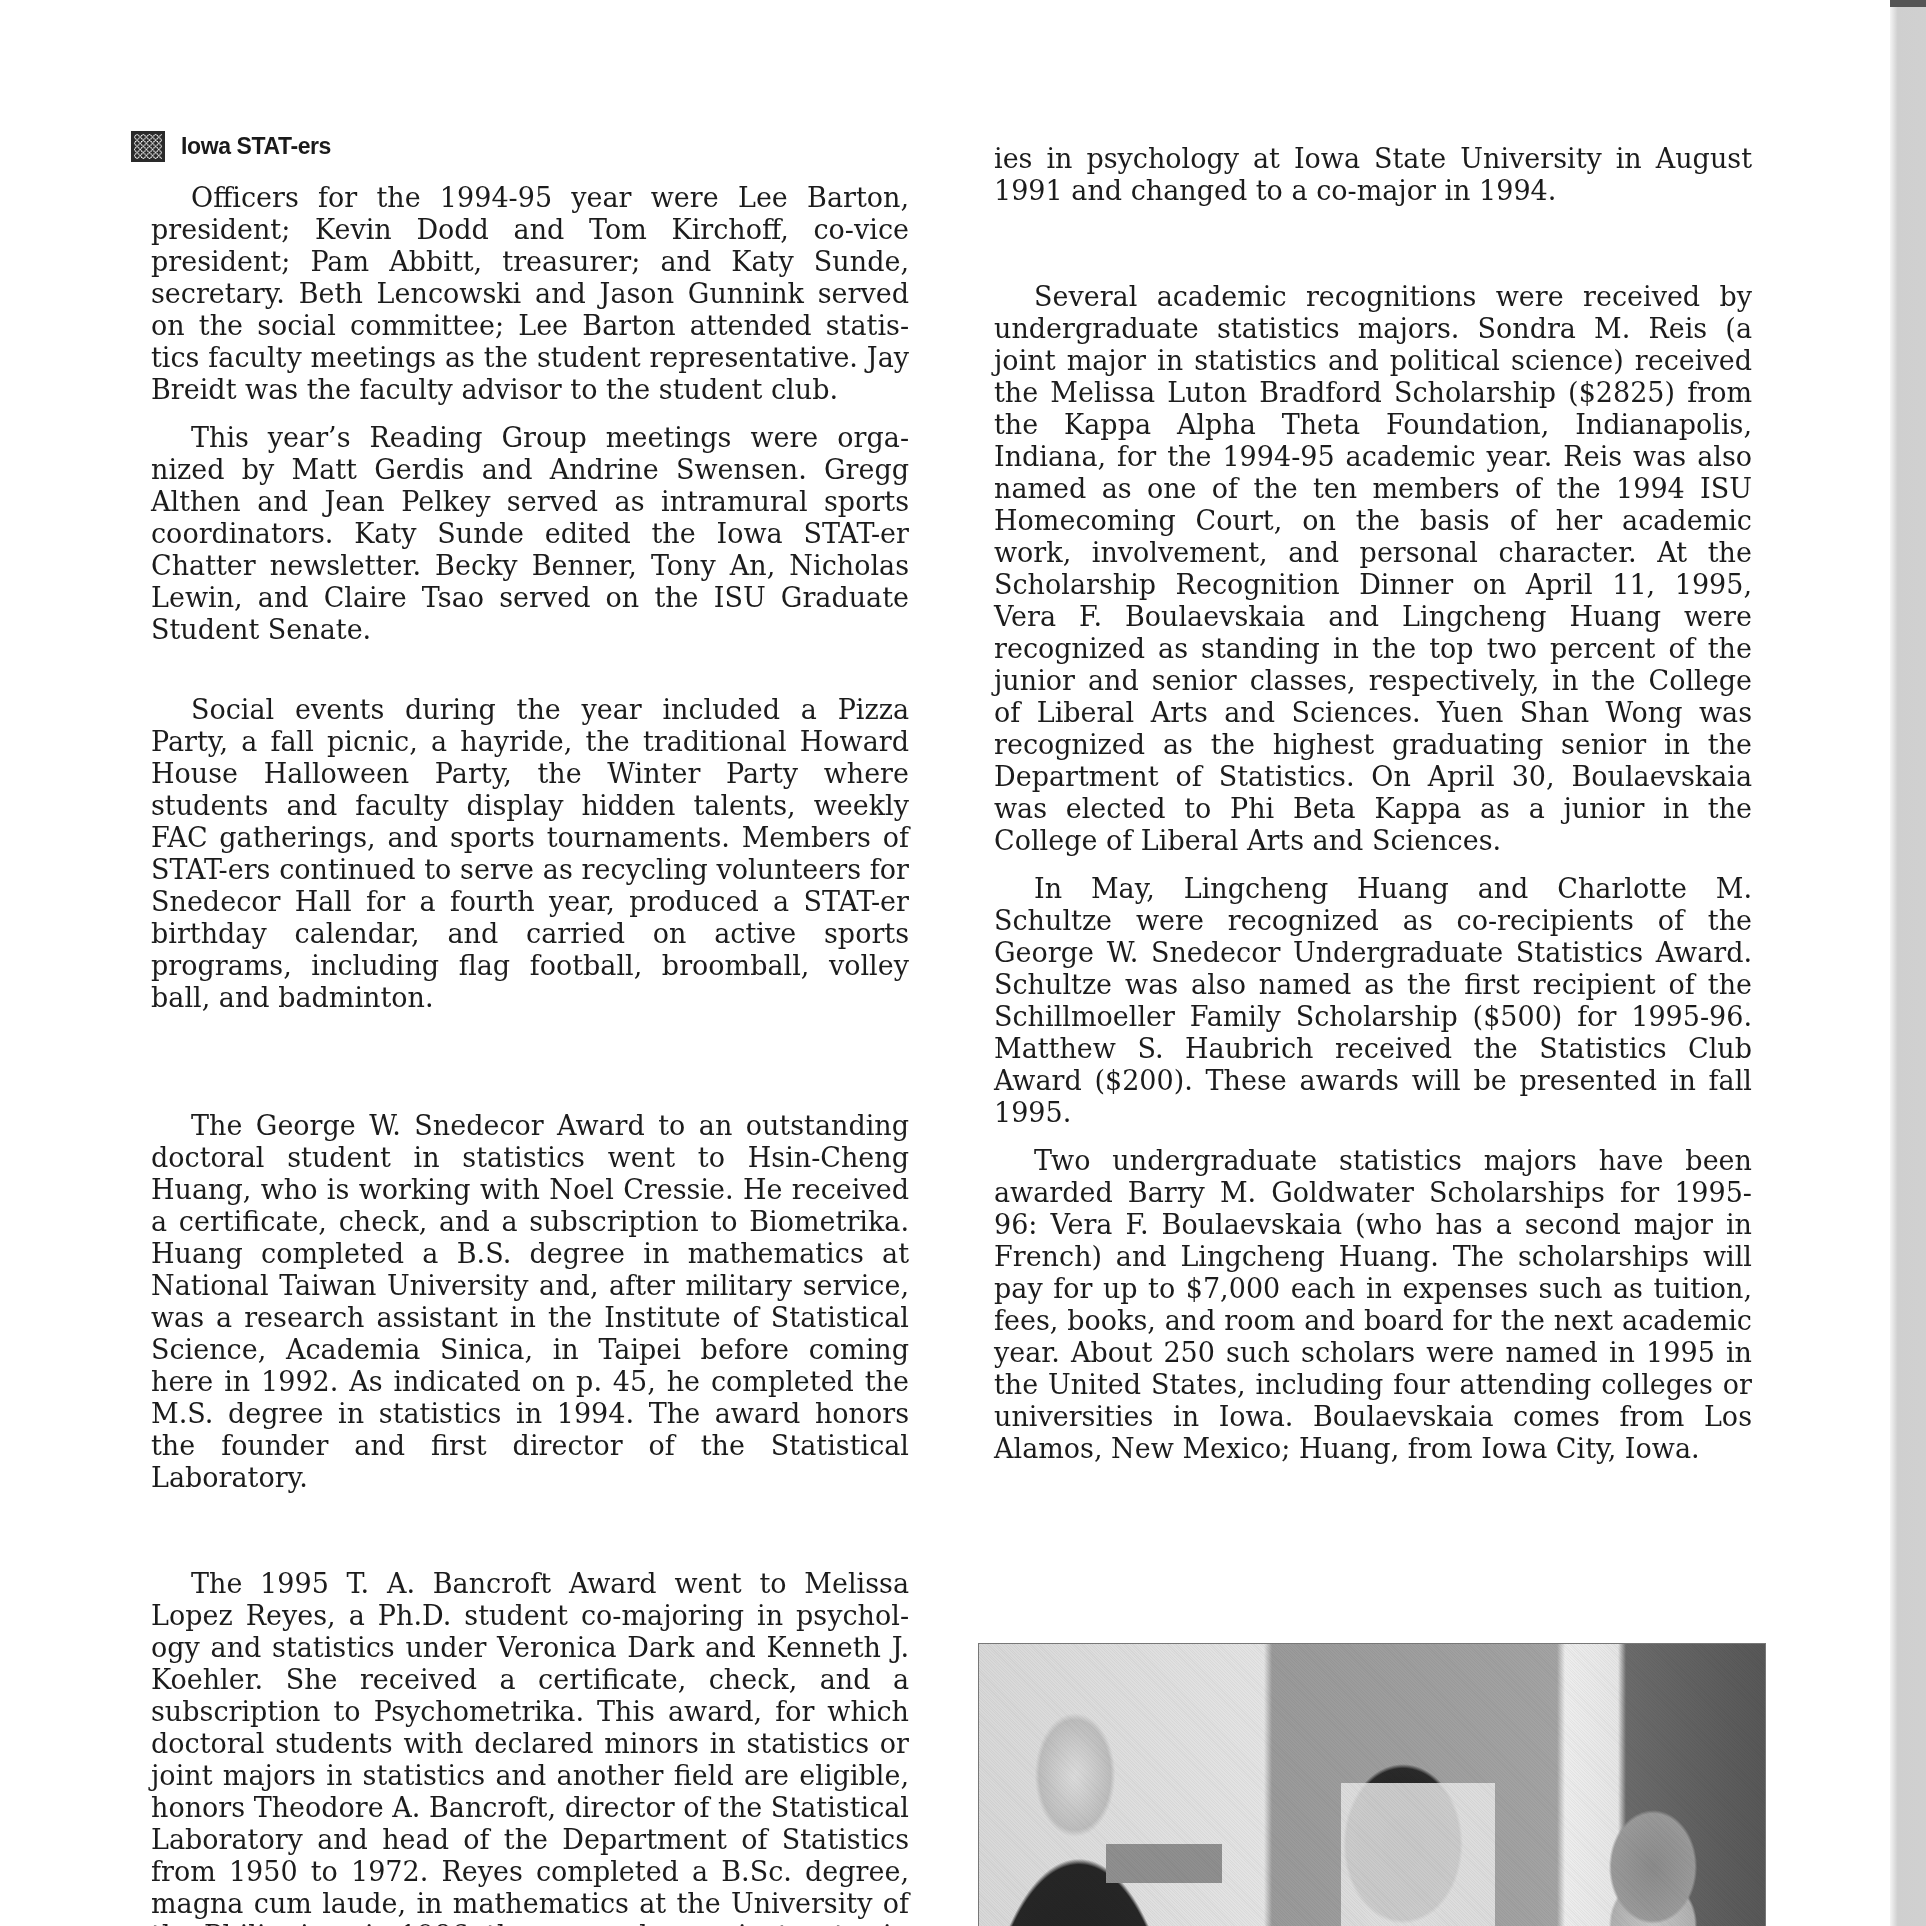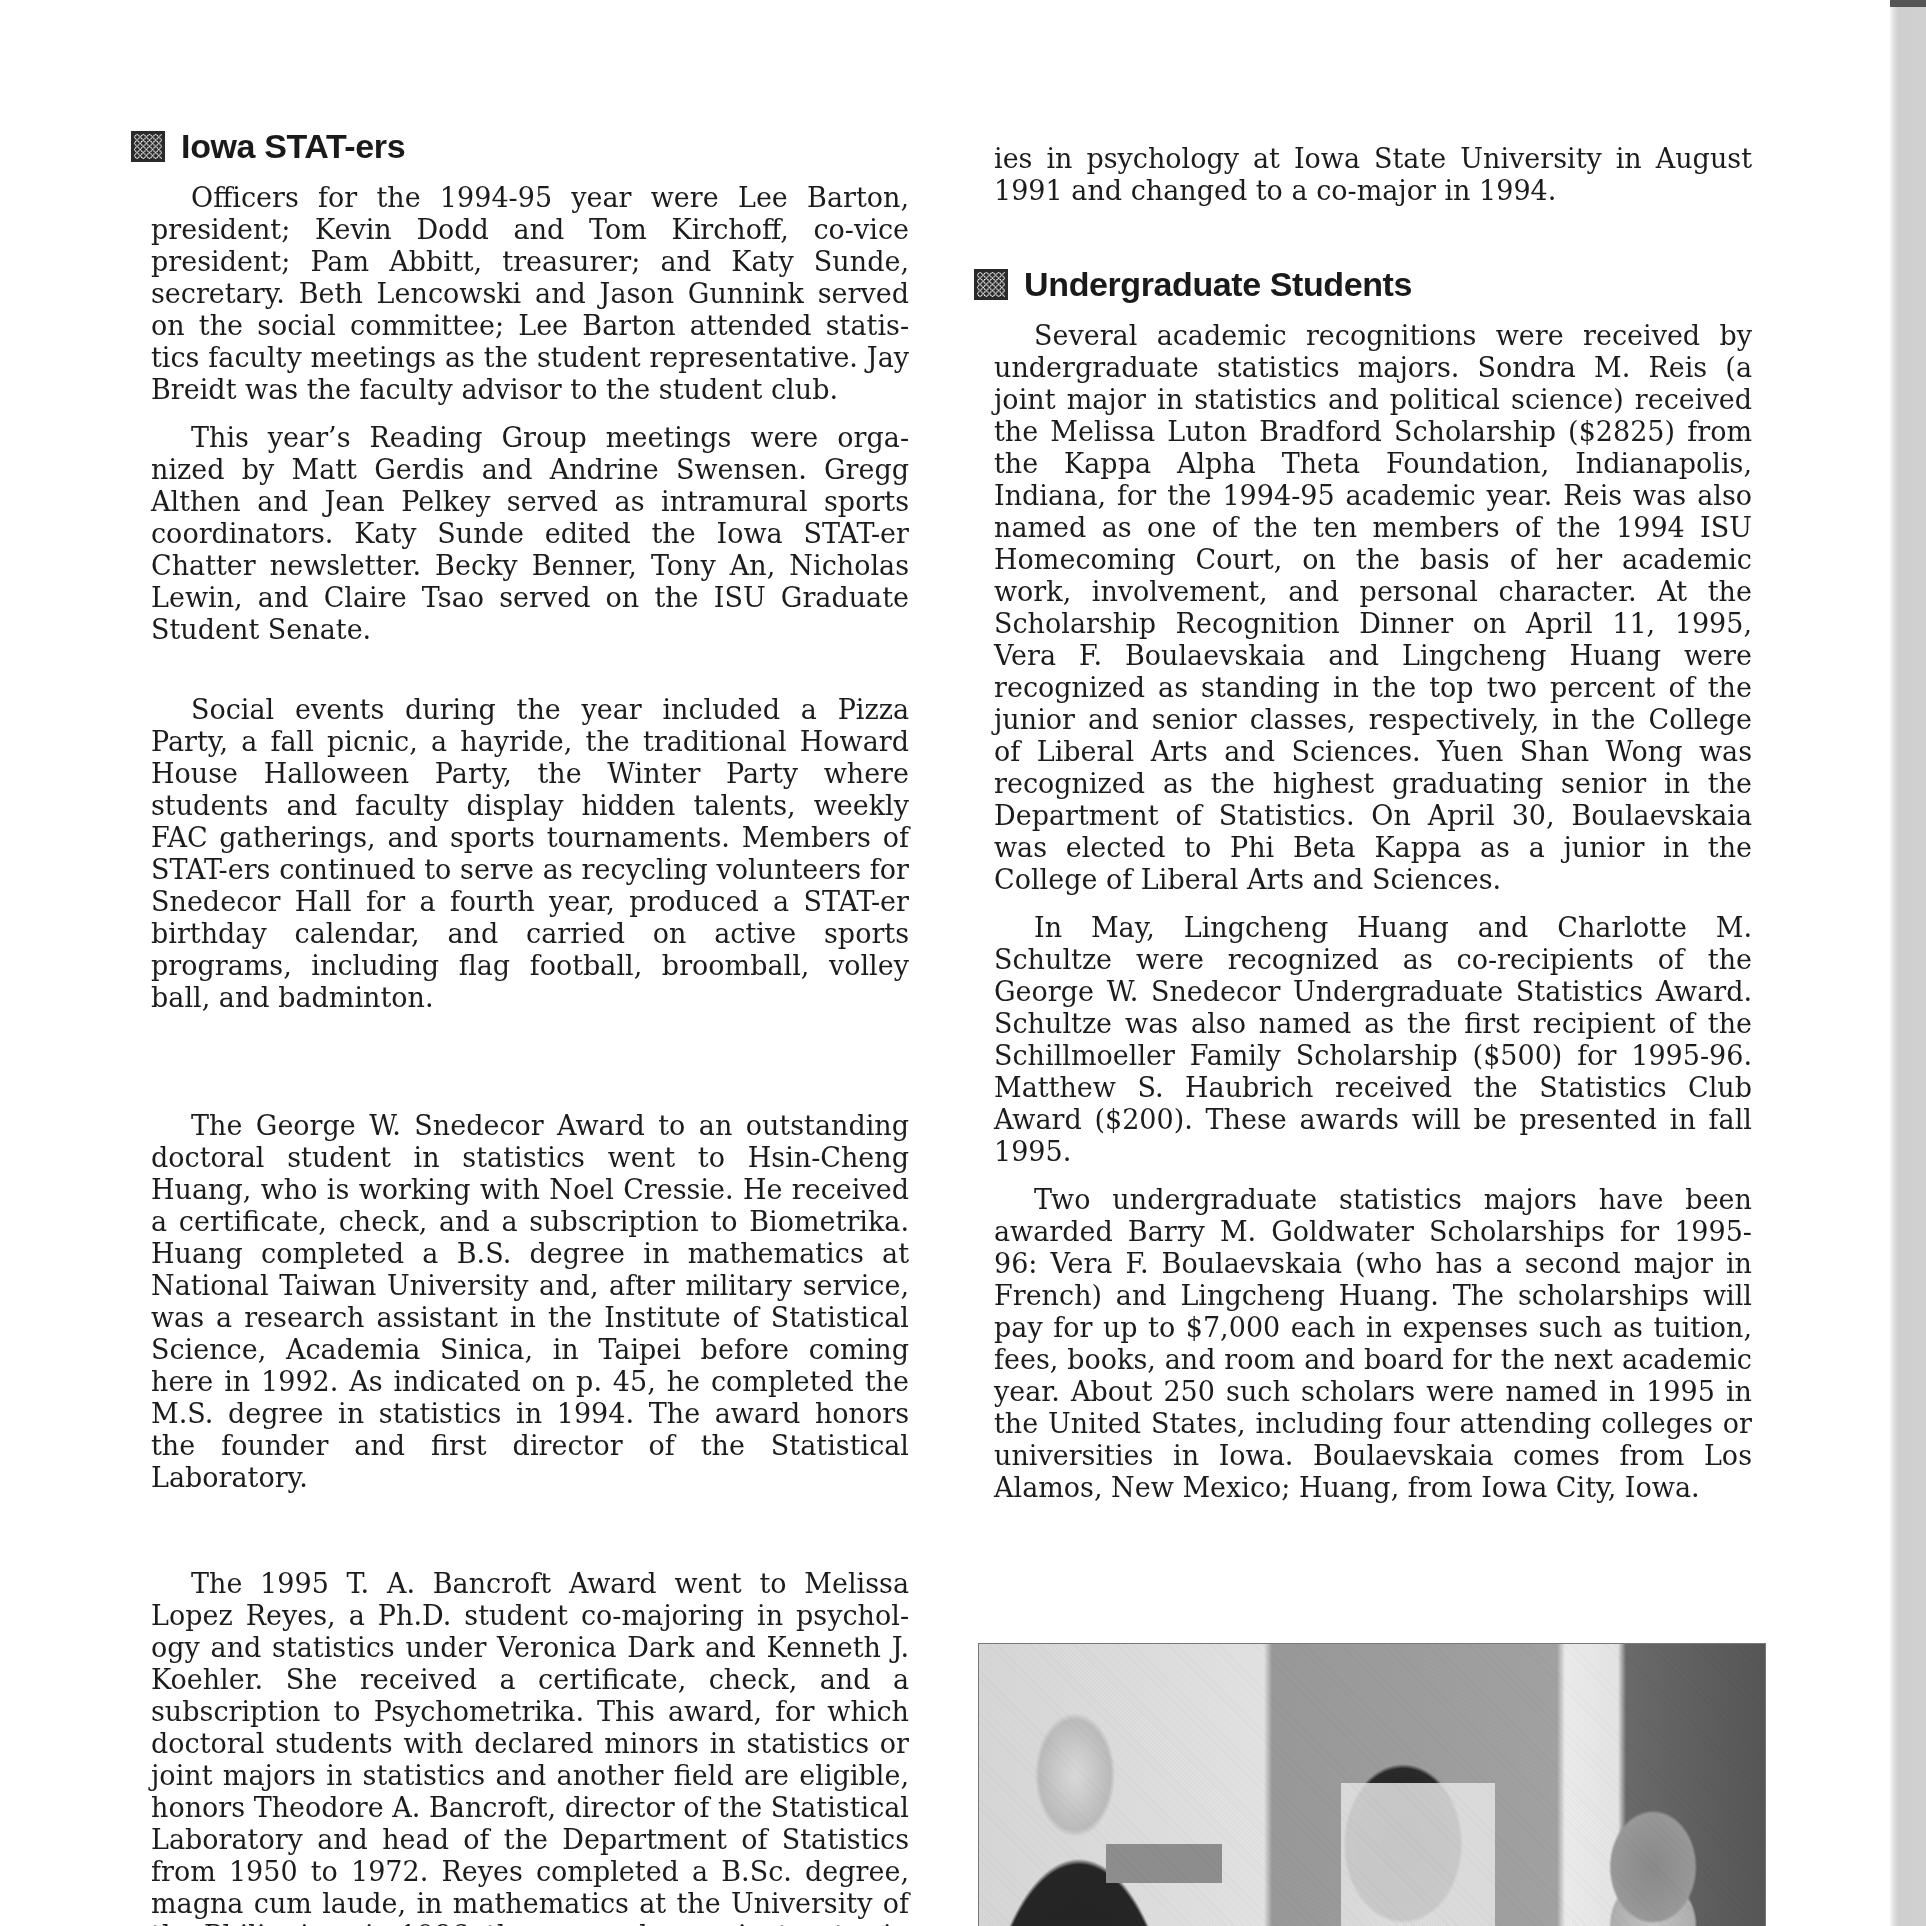--- a/index.html
+++ b/index.html
@@ -19,21 +19,21 @@
     }
     .column {
       position: absolute; top: 127px; width: 790px;
       font-size: 27px; line-height: 32px;
     }
     .col-left { left: 135px; }
     .col-right { left: 978px; }
     .heading {
       display: flex; align-items: center;
       font-family: "Liberation Sans", "DejaVu Sans", sans-serif;
-      font-weight: bold; font-size: 34px; line-height: 39px;
+      font-weight: bold; font-size: 23px; line-height: 39px;
       letter-spacing: -0.4px; color: #1a1a1a;
       margin: 0 0 10.8px -3.9px;
     }
     .heading-icon {
       width: 34px; height: 31px; margin-right: 16px; flex: none;
       background-color: #2a2a2a;
       border: 3.1px solid #2a2a2a; box-sizing: border-box;
       background-image: radial-gradient(circle, #2a2a2a 42%, #ffffff 48%, #ffffff 60%, #2a2a2a 66%);
       background-size: 6.2px 6.2px;
     }
@@ -98,24 +98,20 @@
     <p><span>The 1995 T. A. Bancroft Award went to Melissa Lopez Reyes, a Ph.D. student co-majoring in psychol­ogy and statistics under Veronica Dark and Kenneth J. Koehler.  She received a certificate, check, and a subscription to </span><span class="italic">Psychometrika</span><span>.  This award, for which doctoral students with declared minors in statistics or joint majors in statistics and another field are eligible, honors Theodore A. Bancroft, director of the Statistical Laboratory and head of the Department of Statistics from 1950 to 1972.  Reyes completed a B.Sc. degree, magna cum laude, in mathematics at the University of the Philippines in 1986, then served as an instructor in the Department of Mathematics. She completed the M.Sc. degree there in psychology in 1991 after serving as lecturer and instructor in the Department of Psychology.  She began doctoral stud­</span></p>
   </section>
 </div>
 
 <div class="column col-right">
   <p style="text-indent:0">ies in psychology at Iowa State University in August 1991 and changed to a co-major in 1994.</p>
 
   <div class="gap-md"></div>
 
   <section>
-    <div class="heading">
-      <span class="heading-icon"></span>
-      <span>Undergraduate Students</span>
-    </div>
     <p>Several academic recognitions were received by undergraduate statistics majors.  Sondra M. Reis (a joint major in statistics and political science) received the Melissa Luton Bradford Scholarship ($2825) from the Kappa Alpha Theta Foundation, Indianapolis, Indiana, for the 1994-95 academic year.  Reis was also named as one of the ten members of the 1994 ISU Homecoming Court, on the basis of her academic work, involvement, and personal character.  At the Scholarship Recognition Dinner on April 11, 1995, Vera F. Boulaevskaia and Lingcheng Huang were recognized as standing in the top two percent of the junior and senior classes, respectively, in the College of Liberal Arts and Sciences.  Yuen Shan Wong was recognized as the highest graduating senior in the Department of Statistics.  On April 30, Boulaevskaia was elected to Phi Beta Kappa as a junior in the College of Liberal Arts and Sciences.</p>
     <p>In May, Lingcheng Huang and Charlotte M. Schultze were recognized as co-recipients of the George W. Snedecor Undergraduate Statistics Award. Schultze was also named as the first recipient of the Schillmoeller Family Scholarship ($500) for 1995-96. Matthew S. Haubrich received the Statistics Club Award ($200).  These awards will be presented in fall 1995.</p>
     <p>Two undergraduate statistics majors have been awarded Barry M. Goldwater Scholarships for 1995-96: Vera F. Boulaevskaia (who has a second major in French) and Lingcheng Huang.  The scholarships will pay for up to $7,000 each in expenses such as tuition, fees, books, and room and board for the next academic year.  About 250 such scholars were named in 1995 in the United States, including four attending colleges or universities in Iowa.  Boulaevskaia comes from Los Alamos, New Mexico; Huang, from Iowa City, Iowa.</p>
   </section>
 </div>
 
 <div class="photo">
   <div class="hook-rail"></div>
   <div class="poster"></div>
   <div class="photo-scrim"></div>

